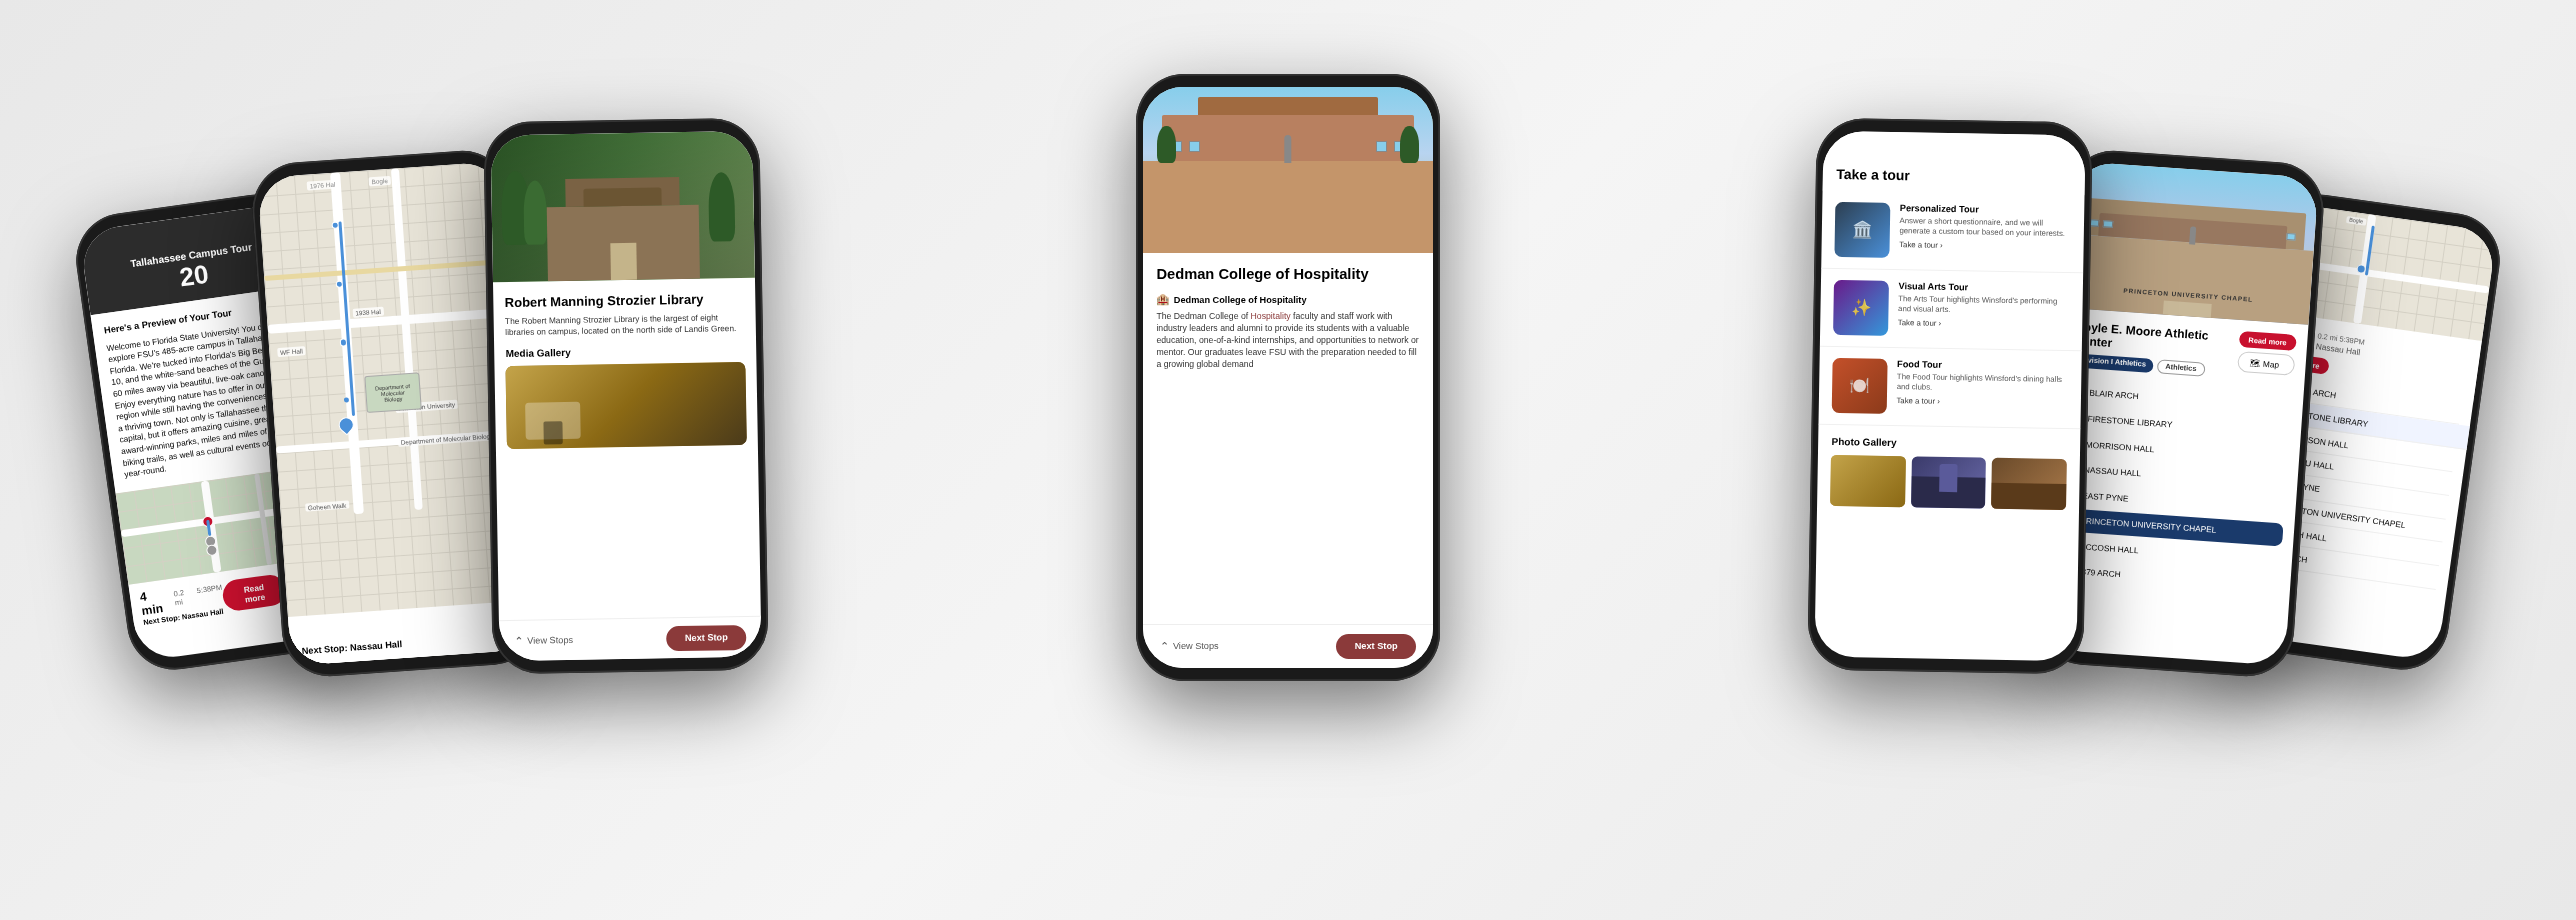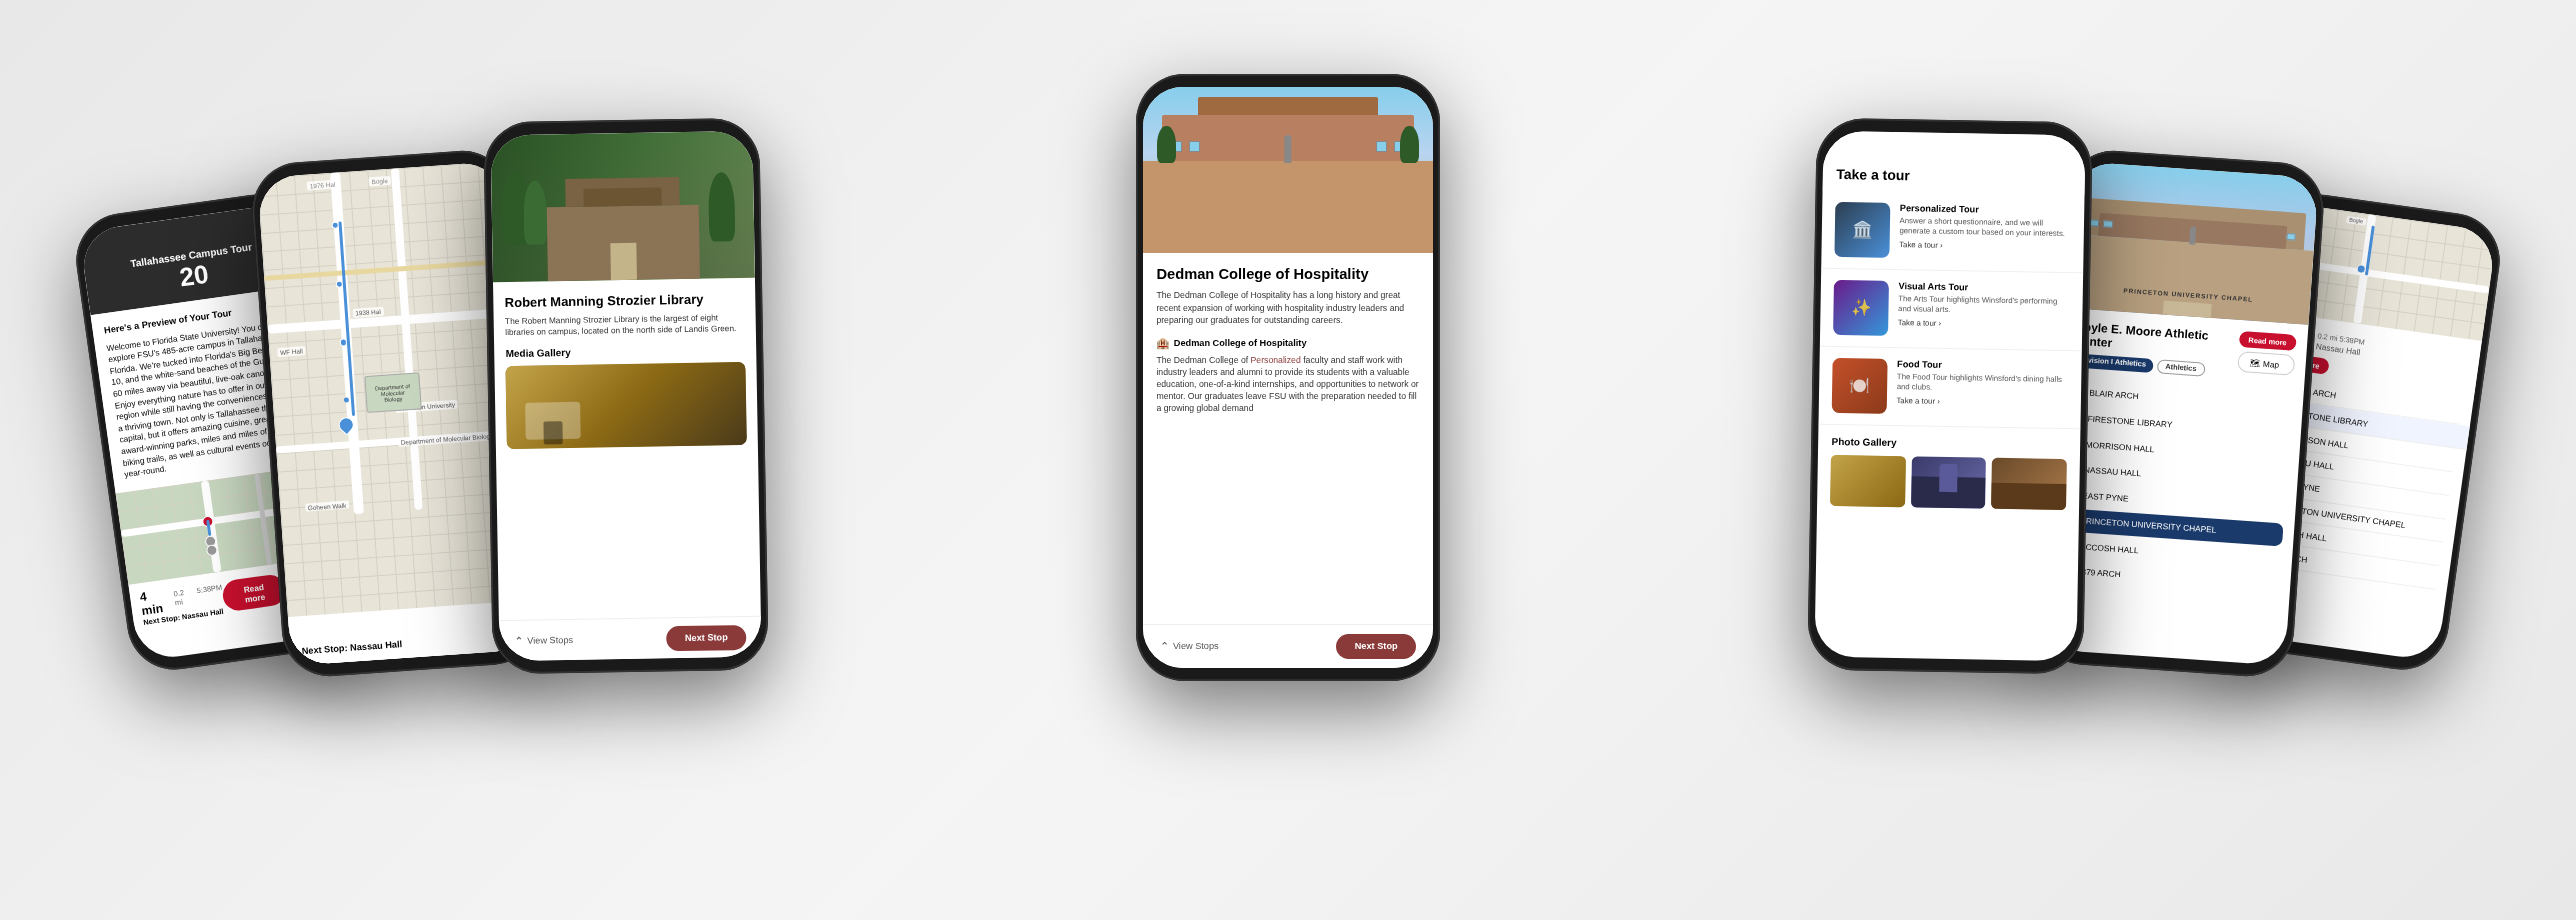--- a/index.html
+++ b/index.html
@@ -604,28 +604,27 @@
           <div style="position:absolute;bottom:101px;right:46px;width:11px;height:11px;background:#87CEEB;border:0.9px solid #888;"></div>
 
           <div style="position:absolute;bottom:90px;left:50%;transform:translateX(-50%);width:7.4px;height:28px;background:#888;border-radius:3.7px 3.7px 0 0;"></div>
 
           <div style="position:absolute;bottom:90px;left:14px;width:18.4px;height:37px;background:#2d5a27;border-radius:50% 50% 20% 20%;"></div>
           <div style="position:absolute;bottom:90px;right:14px;width:18.4px;height:37px;background:#2d5a27;border-radius:50% 50% 20% 20%;"></div>
         </div>
 
         <div class="dedman-body" style="padding-bottom:46px;">
           <h1>Dedman College of Hospitality</h1>
-          <p>The Dedman College of Hospitality has a long history and great recent expansion of working with hospitality industry leaders and preparing our graduates for outstanding careers.</p>
           <div class="dedman-section">
             <div class="dedman-section-title">
               <span style="font-size:11px;">🏨</span>
               <span>Dedman College of Hospitality</span>
             </div>
             <p>
-              The Dedman College of <span class="dedman-highlight">Personalized</span> faculty and staff work with industry leaders and alumni to provide its students with a valuable education, one-of-a-kind internships, and opportunities to network or mentor. Our graduates leave FSU with the preparation needed to fill a growing global demand
+              The Dedman College of <span class="dedman-highlight">Hospitality</span> faculty and staff work with industry leaders and alumni to provide its students with a valuable education, one-of-a-kind internships, and opportunities to network or mentor. Our graduates leave FSU with the preparation needed to fill a growing global demand
             </p>
           </div>
         </div>
 
         <div class="dedman-footer">
           <div class="view-stops-btn">
             <span style="font-size:11px;">⌃</span>
             <span>View Stops</span>
           </div>
           <button class="next-stop-btn">Next Stop</button>

